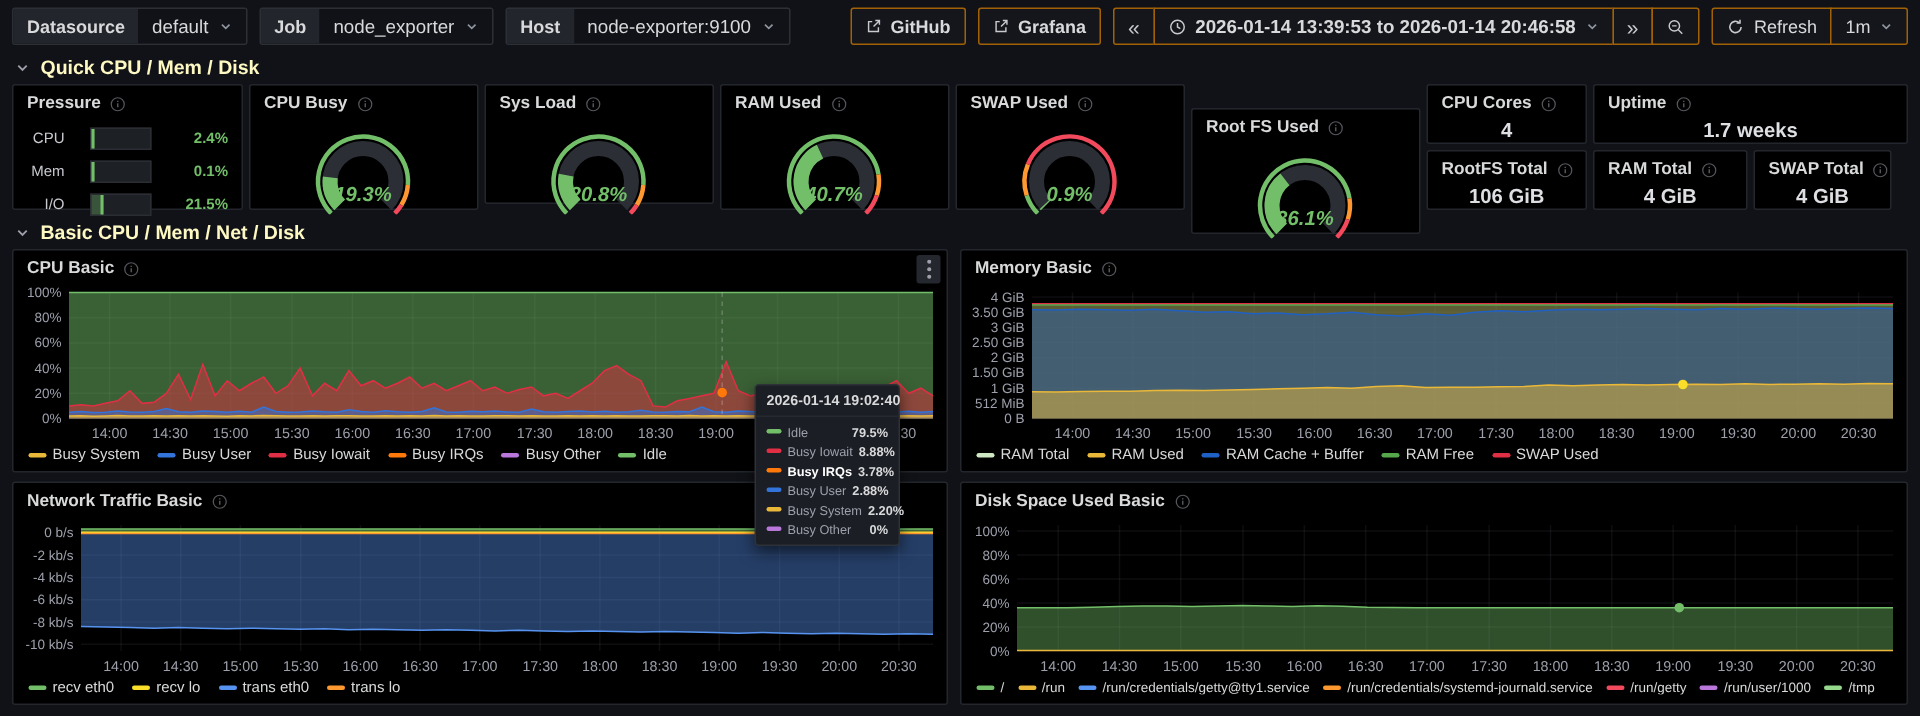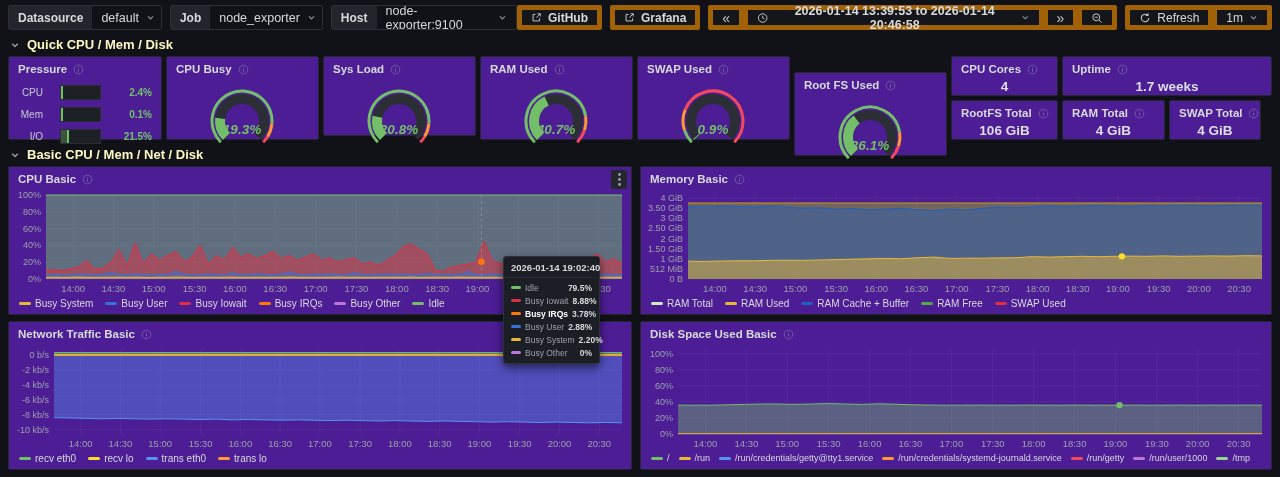--- a/index.html
+++ b/index.html
@@ -11,32 +11,32 @@
   }
   svg { display:block; }
   
   .topbar { position:absolute; top:5px; left:8px; right:8px; height:26px;
     display:flex; justify-content:space-between; align-items:flex-start; }
   .topbar-left, .topbar-right { display:flex; align-items:center; gap:8px; }
   .var-chip { display:inline-flex; height:25px; border:1px solid #2c3036; border-radius:2px; overflow:hidden; }
   .var-label { background:#22252b; display:flex; align-items:center; padding:0 9px; font-weight:bold; font-size:12px; color:#d8d9da; }
   .var-value { display:flex; align-items:center; gap:7px; padding:0 9px; background:#111217; font-size:12.5px; }
   .btn { display:inline-flex; align-items:center; gap:6px; height:25px; padding:0 9px;
-    background:#14161b; border:5px solid #a16207; border-radius:2px; font-size:12px; font-weight:bold; color:#d8d9da; }
+    background:#14161b; border:1px solid #a16207; border-radius:2px; font-size:12px; font-weight:bold; color:#d8d9da; }
   .tgroup { display:inline-flex; }
   .tgroup .btn { border-radius:0; margin-left:-1px; font-weight:normal; }
   .tgroup .btn:first-child { border-radius:2px 0 0 2px; margin-left:0; }
   .tgroup .btn:last-child { border-radius:0 2px 2px 0; }
   .chev-txt { font-size:14px; line-height:1; color:#c7c9cf; }
   .timetext { font-weight:bold; font-size:12.5px; }
   
   .section-header { position:absolute; left:10px; display:flex; align-items:center; gap:7px;
     font-size:13px; font-weight:bold; color:#fef9c3; }
   
-  .panel { position:absolute; background:#4c1d95; border:1px solid #23262c; border-radius:2px; }
+  .panel { position:absolute; background:#000000; border:1px solid #23262c; border-radius:2px; }
   .panel-header { height:24px; display:flex; align-items:center; gap:6px; padding:0 9px;
     font-size:11.5px; font-weight:bold; color:#d8d9da; white-space:nowrap; }
   .kebab { position:absolute; top:3px; right:4px; width:16px; height:19px; background:#24272d;
     border-radius:2px; display:flex; align-items:center; justify-content:center; }
   
   .p-rows { padding:4px 9px 0; display:flex; flex-direction:column; gap:7px; }
   .p-row { display:flex; align-items:center; gap:17px; height:15px; }
   .p-label { width:25px; text-align:right; font-size:10px; color:#c7c9cf; }
   .p-track { flex:1; height:15px; background:#1d2025; border:1px solid #2a2d33; position:relative; }
   .p-fill { position:absolute; left:0; top:0; bottom:0; background:rgba(115,191,105,0.33);

